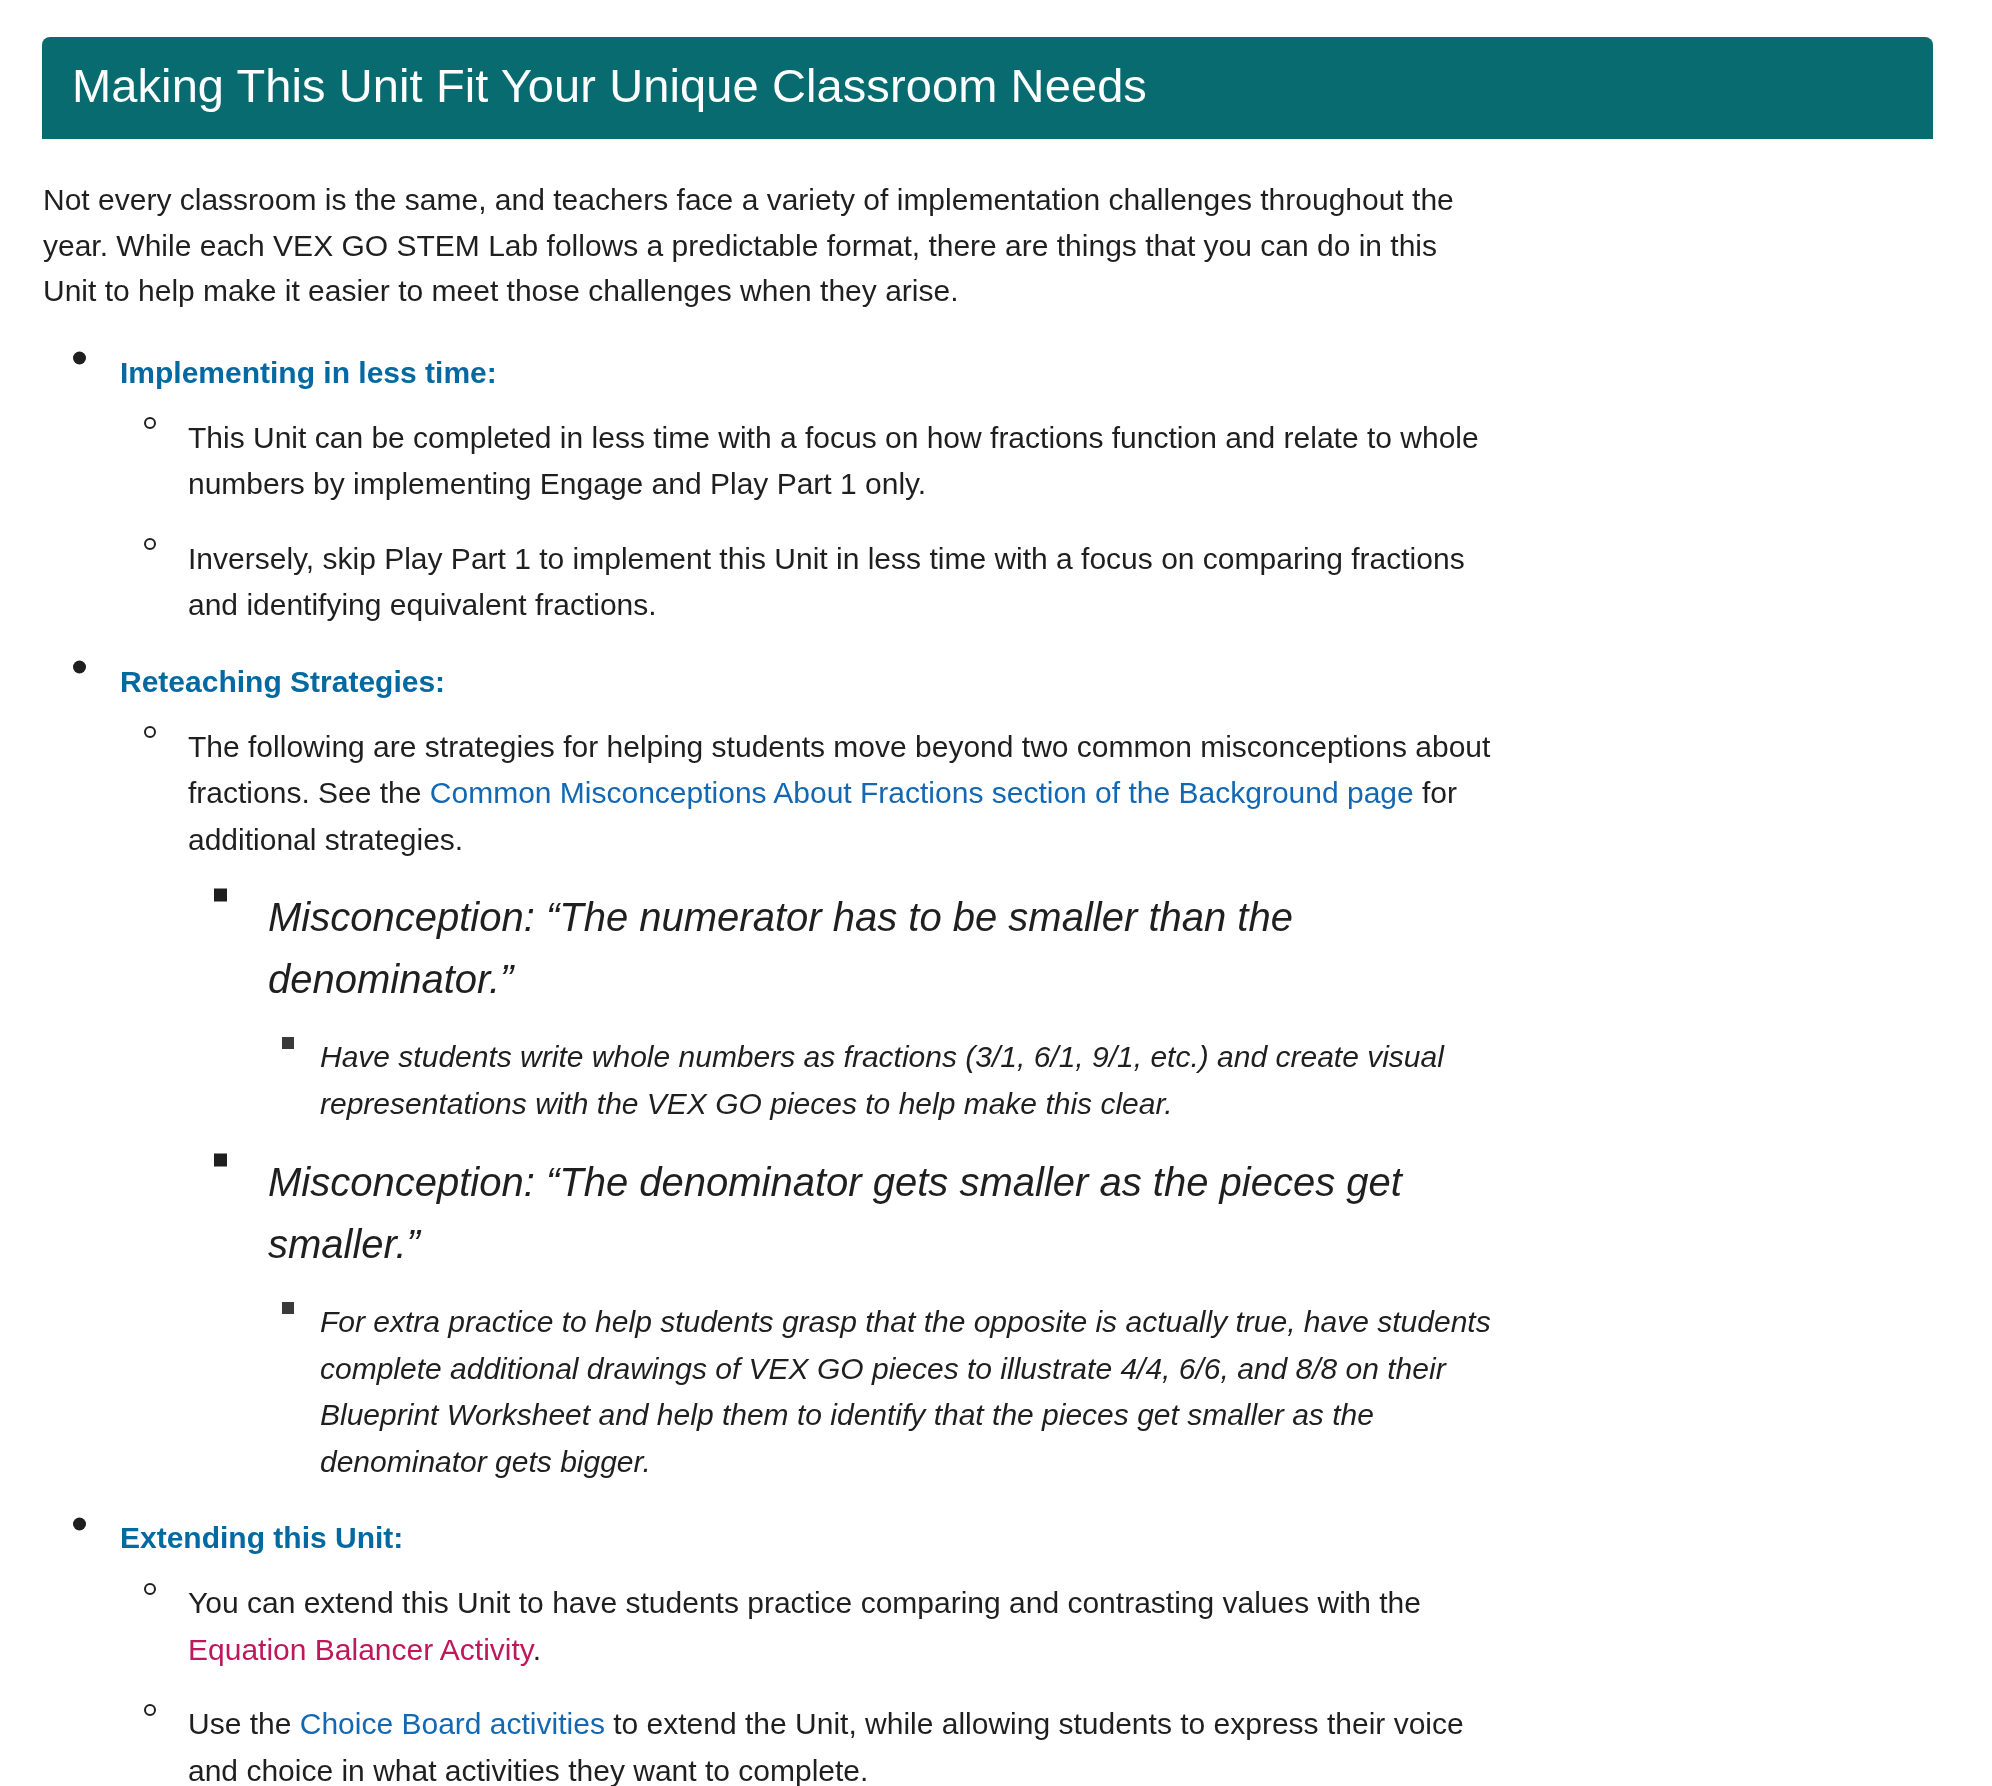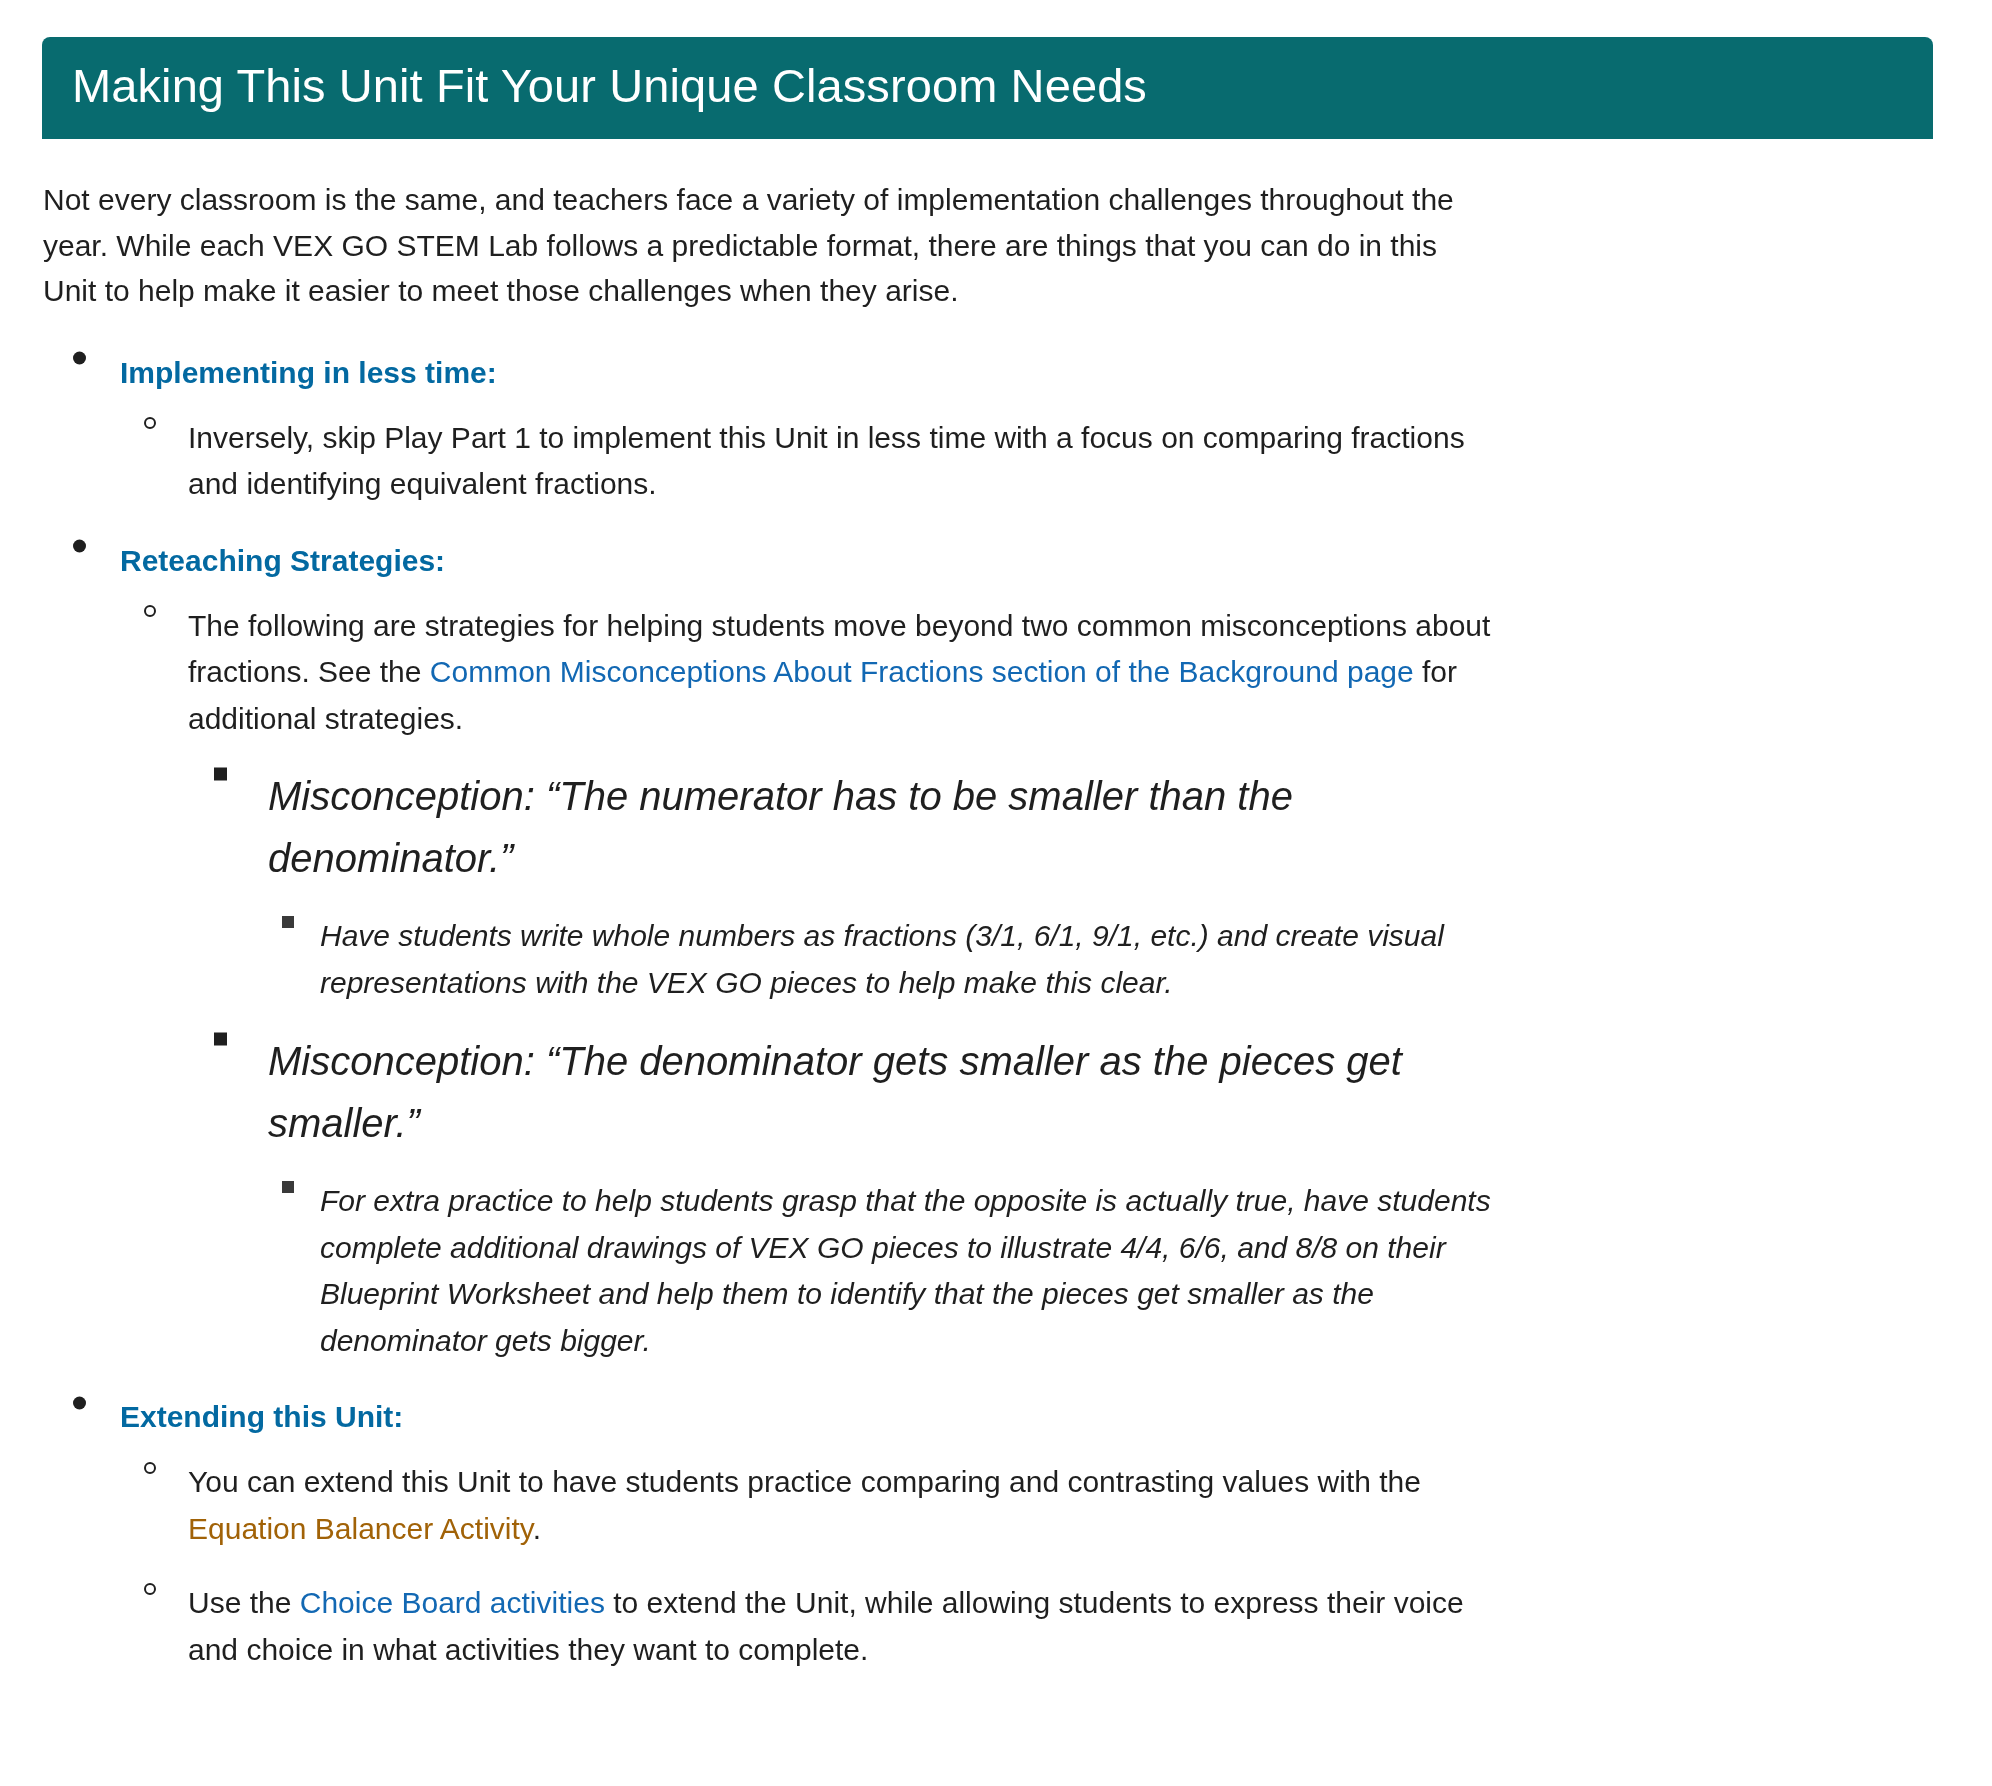--- a/index.html
+++ b/index.html
@@ -186,20 +186,24 @@
 
   <ul class="lvl1">
 
     <li class="l1">
       <span class="marker"></span>
       <p class="l1-title">Implementing in less time:</p>
 
       <ul class="lvl2">
         <li class="l2">
           <span class="marker"></span>
+          <p class="l2-text">This Unit can be completed in less time with a focus on how fractions function and relate to whole numbers by implementing Engage and Play Part 1 only.</p>
+        </li>
+        <li class="l2">
+          <span class="marker"></span>
           <p class="l2-text">Inversely, skip Play Part 1 to implement this Unit in less time with a focus on comparing fractions and identifying equivalent fractions.</p>
         </li>
       </ul>
     </li>
 
     <div class="gap-block"></div>
 
     <li class="l1">
       <span class="marker"></span>
       <p class="l1-title">Reteaching Strategies:</p>
@@ -240,21 +244,21 @@
 
     <div class="gap-block"></div>
 
     <li class="l1">
       <span class="marker"></span>
       <p class="l1-title">Extending this Unit:</p>
 
       <ul class="lvl2">
         <li class="l2">
           <span class="marker"></span>
-          <p class="l2-text"><span>You can extend this Unit to have students practice comparing and contrasting values with the </span><a class="link" style="color: #a16207;">Equation Balancer Activity</a><span>.</span></p>
+          <p class="l2-text"><span>You can extend this Unit to have students practice comparing and contrasting values with the </span><a class="link" style="color: #be185d;">Equation Balancer Activity</a><span>.</span></p>
         </li>
         <li class="l2">
           <span class="marker"></span>
           <p class="l2-text"><span>Use the </span><a class="link" style="color: rgb(18, 104, 179);">Choice Board activities</a><span> to extend the Unit, while allowing students to express their voice and choice in what activities they want to complete.</span></p>
         </li>
       </ul>
     </li>
 
   </ul>
 </div>

